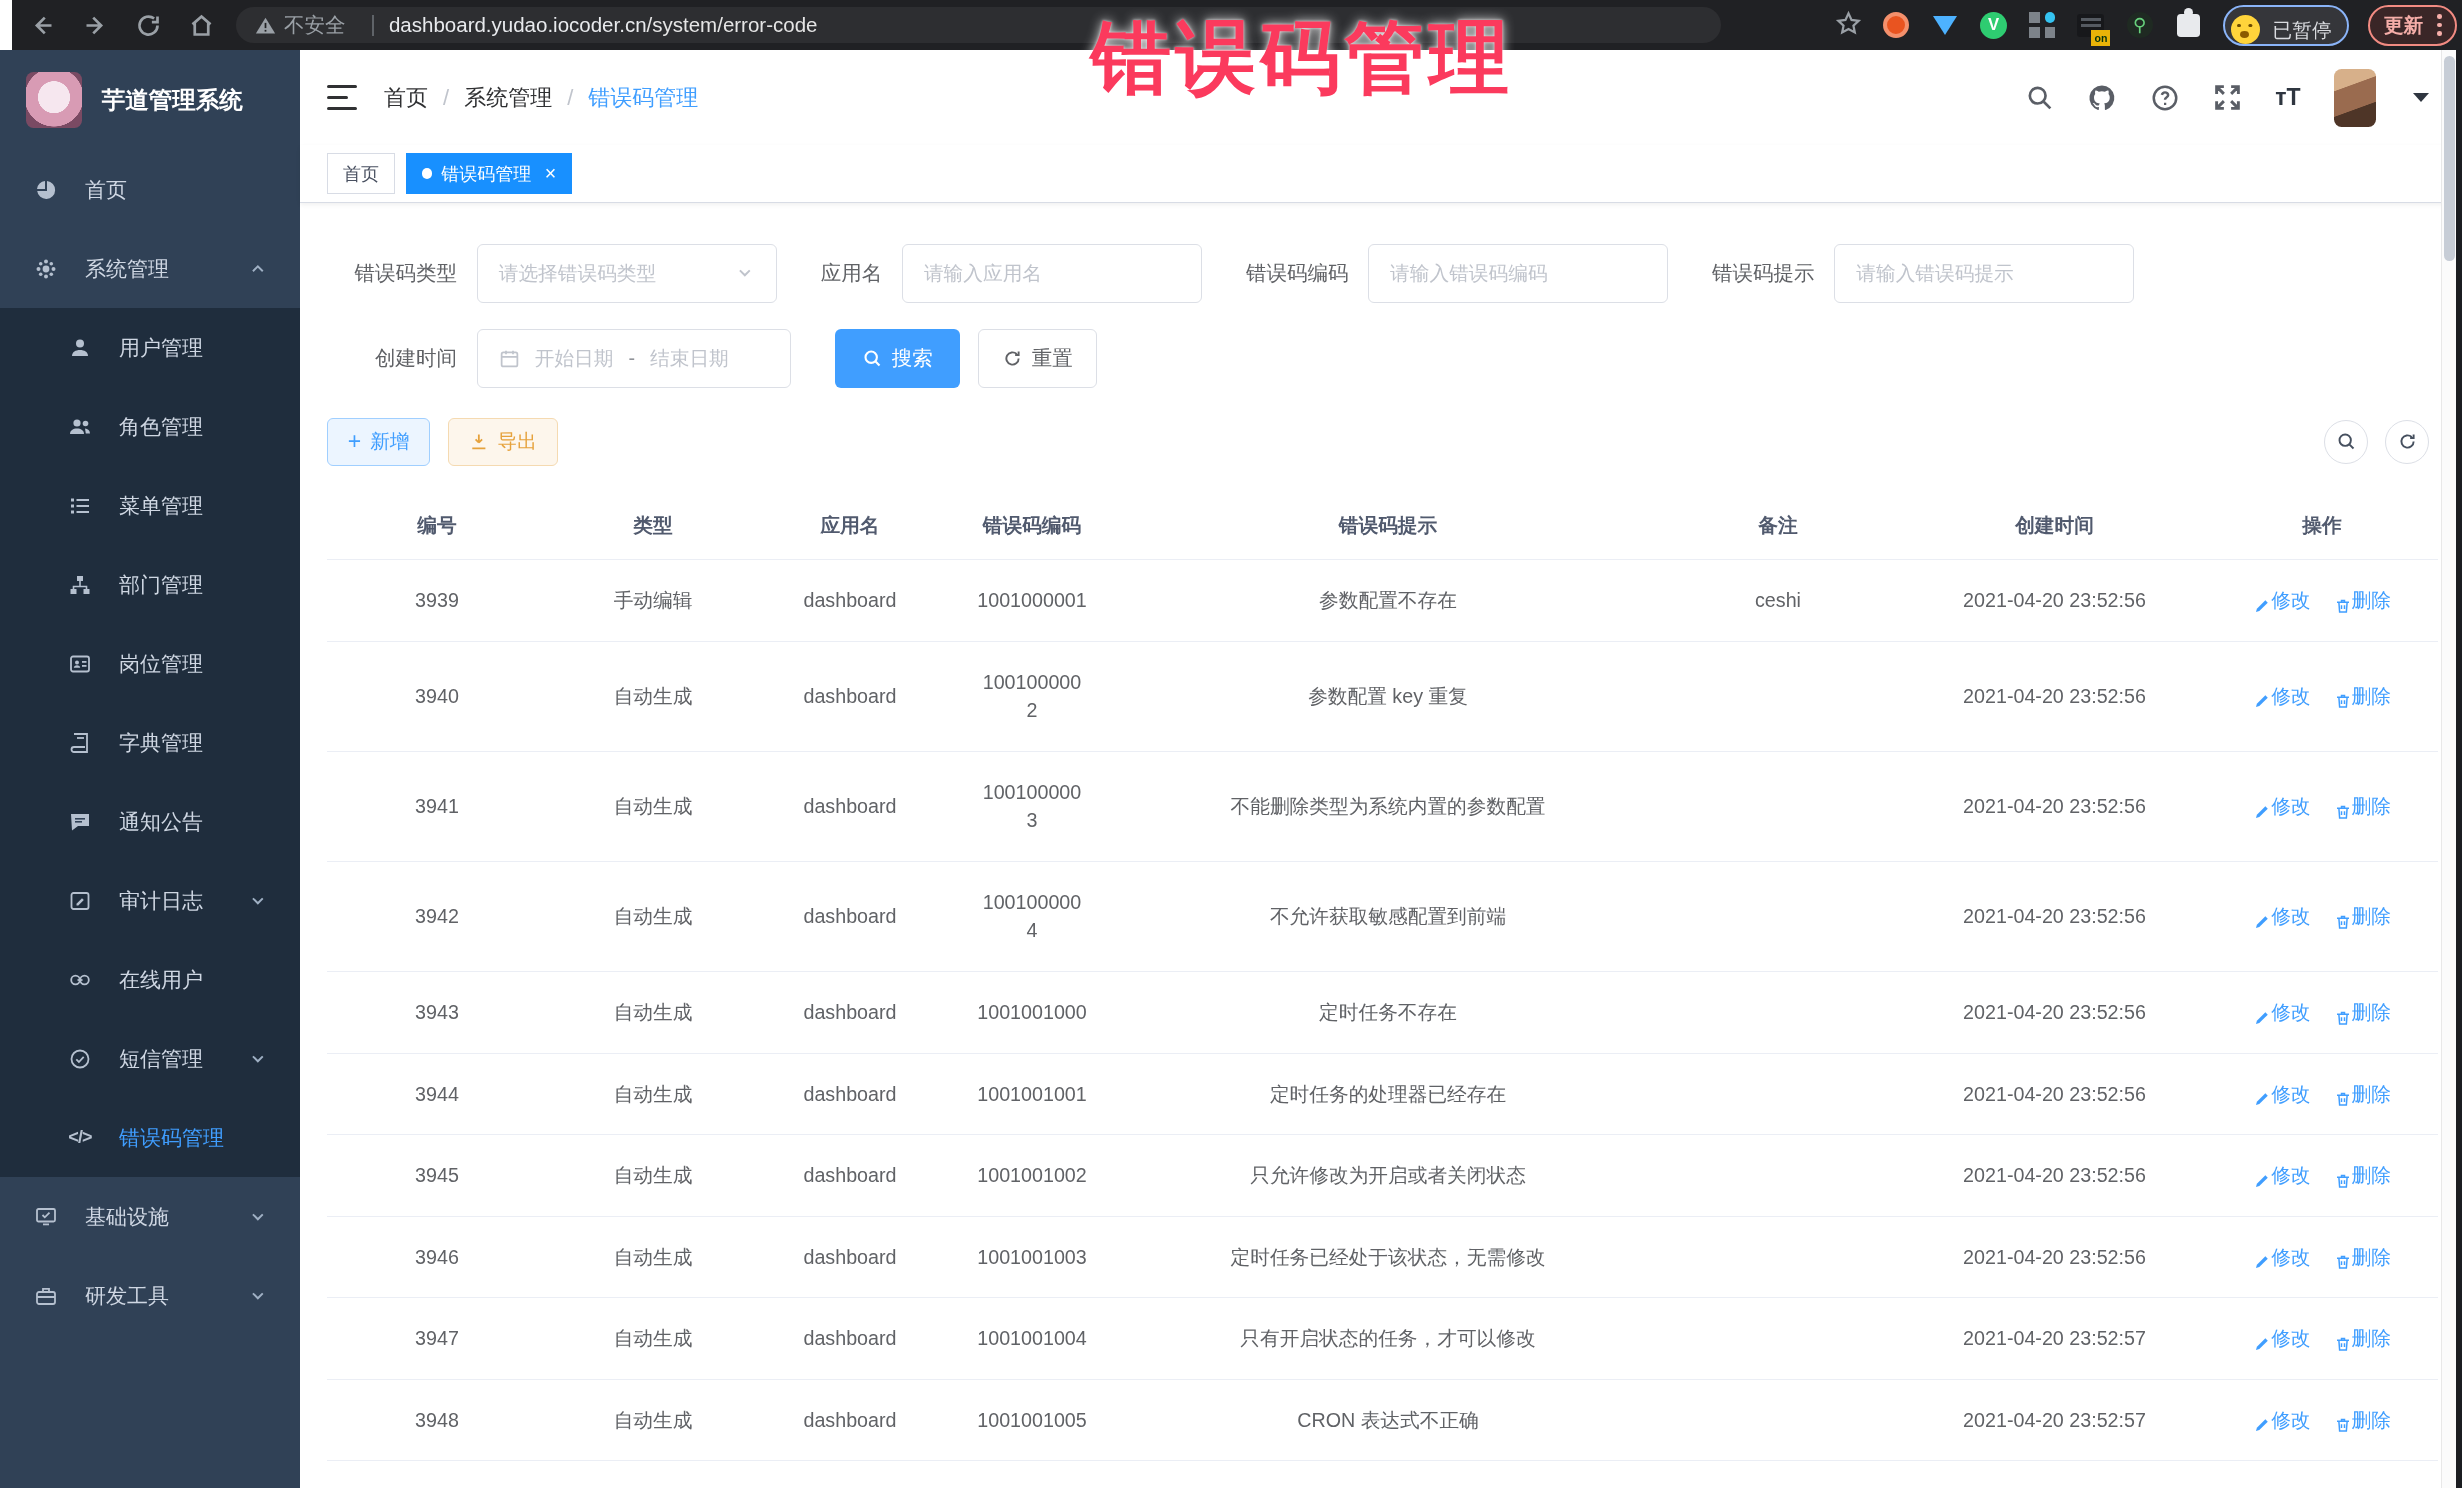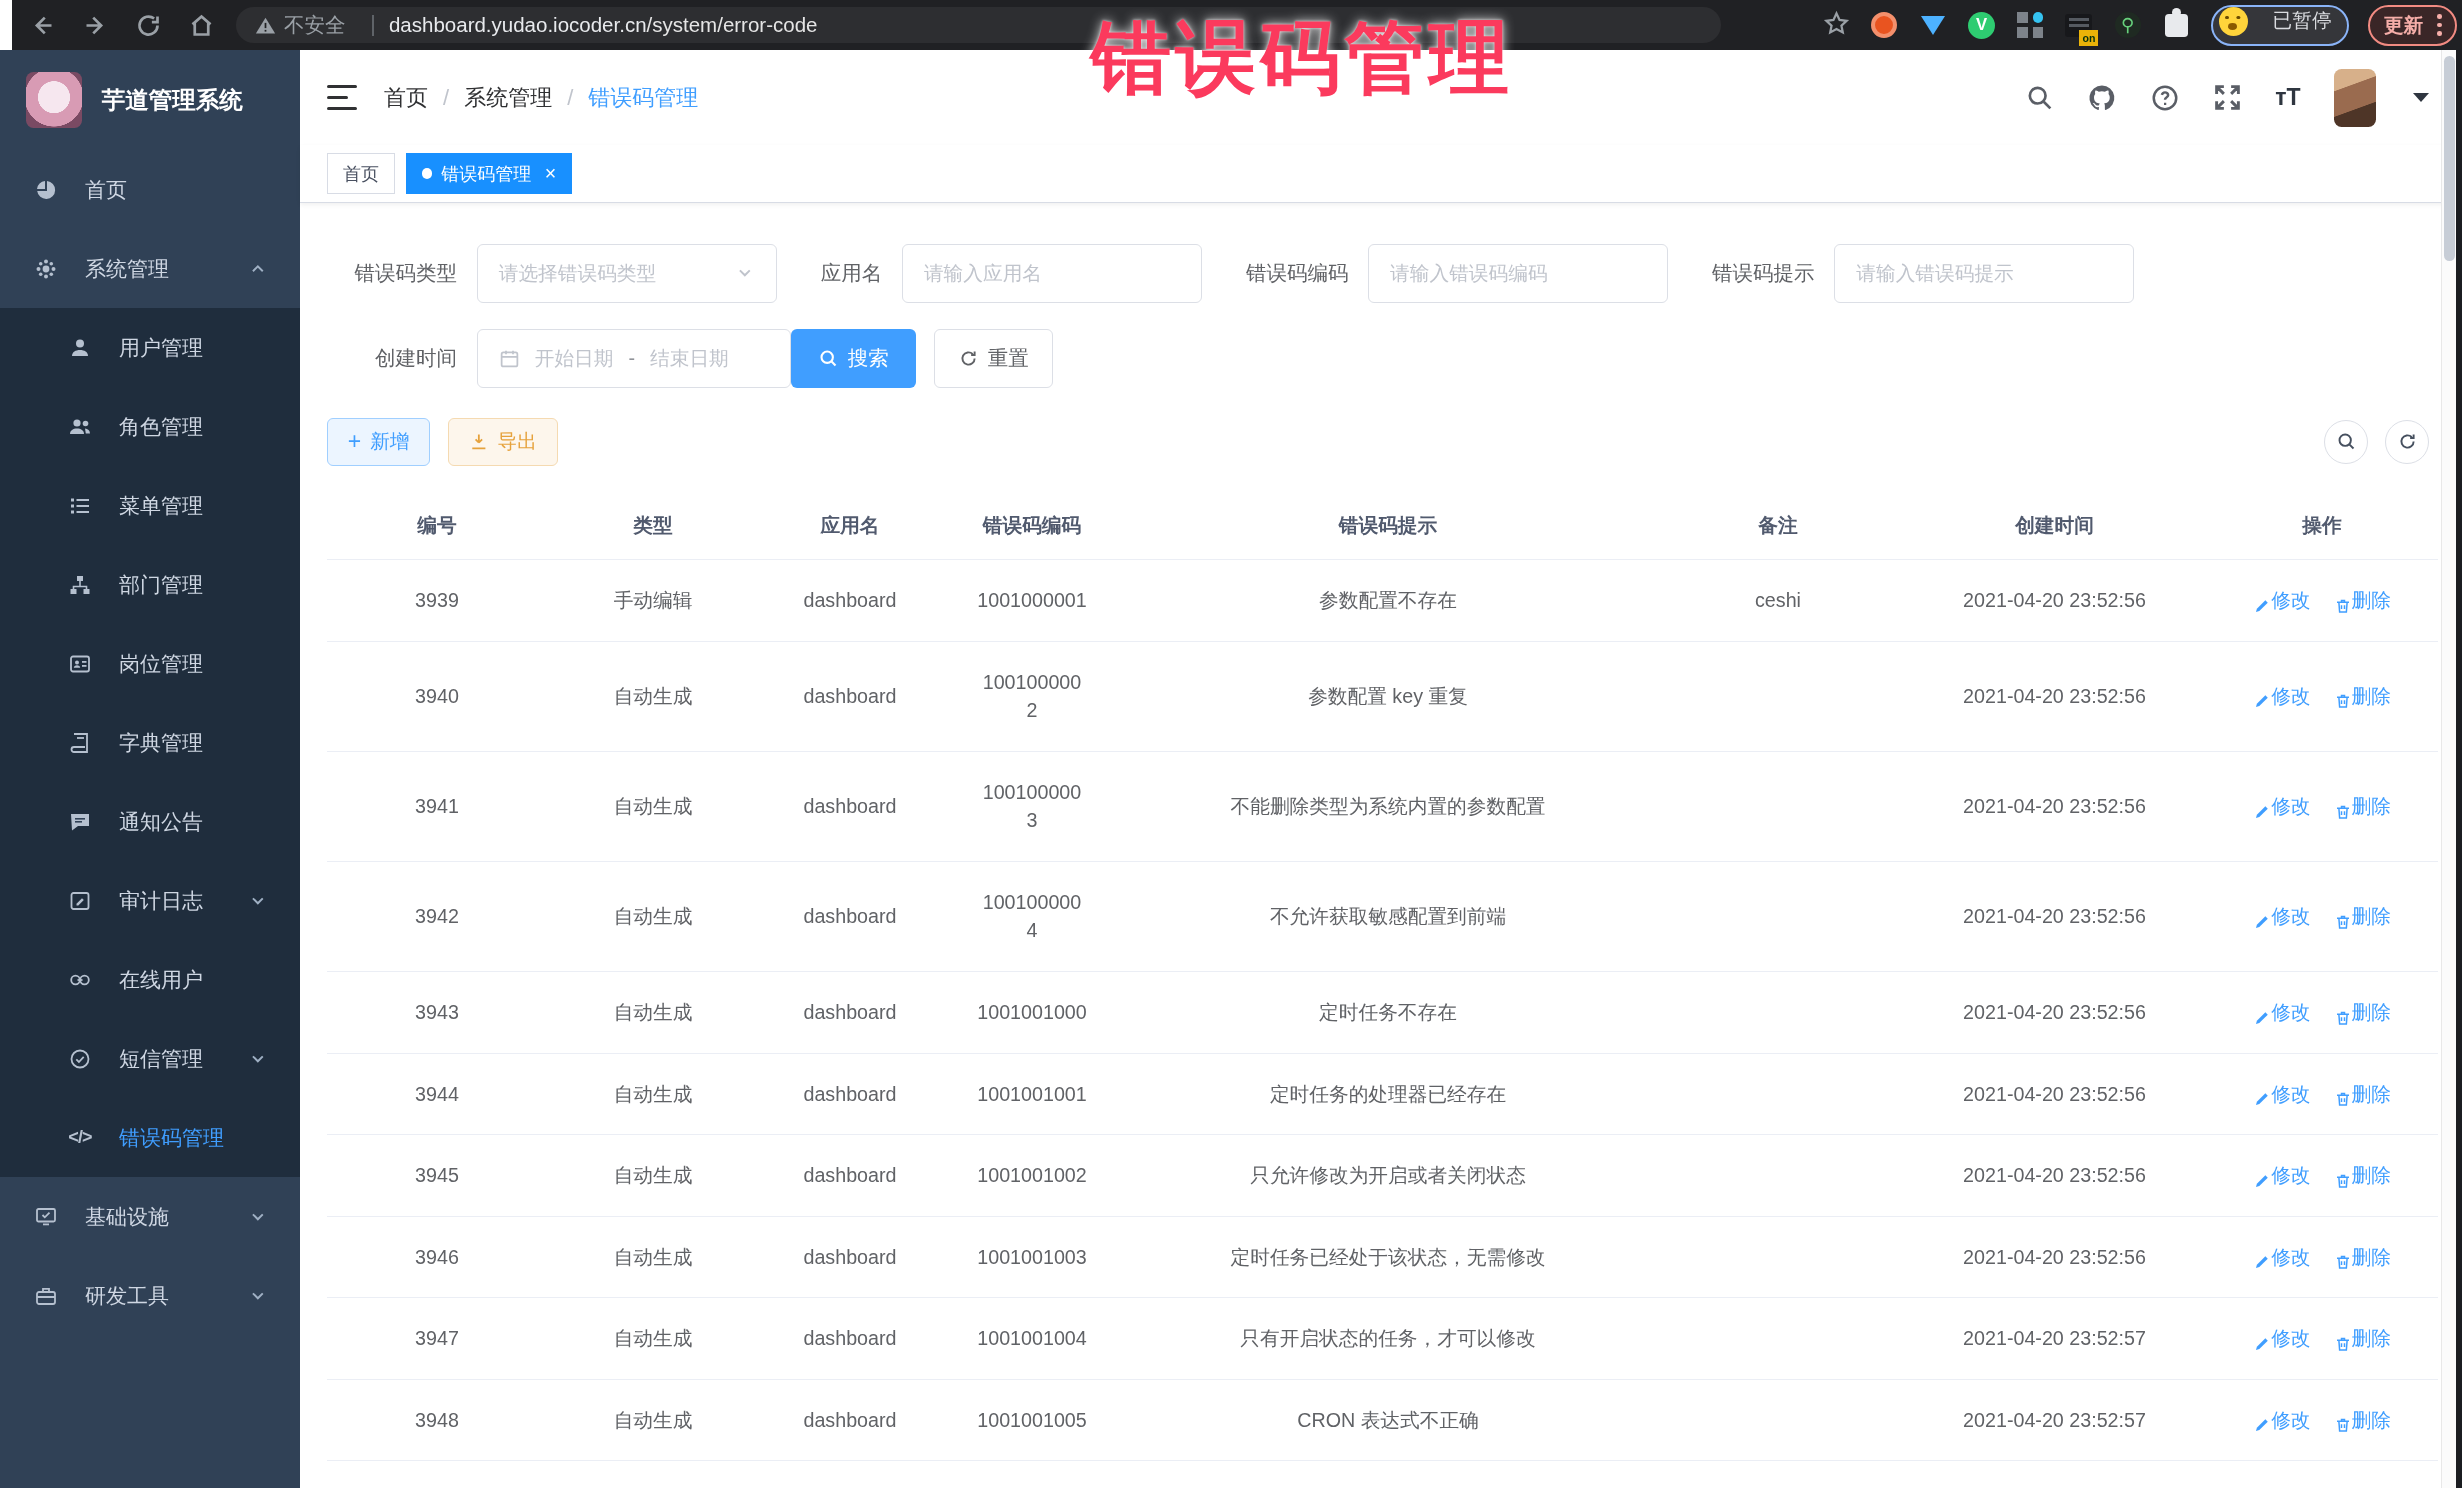--- a/index.html
+++ b/index.html
@@ -22,21 +22,21 @@
   .ext-green { width:27px; height:27px; border-radius:50%; background:#2ecc71; color:#fff; display:flex; align-items:center; justify-content:center; font-size:16.7px; }
   .ext-grid { position:relative; width:26px; height:26px; }
   .ext-grid i { position:absolute; width:10.6px; height:10.6px; background:#7d838a; }
   .ext-grid i:nth-child(1){left:0;top:0} .ext-grid i:nth-child(2){right:0;top:0;background:#35c3f1;border-radius:50%} .ext-grid i:nth-child(3){left:0;bottom:0} .ext-grid i:nth-child(4){right:0;bottom:0}
   .ext-on { position:relative; width:27px; height:23px; background:#17181b; border-radius:3px; }
   .ext-on:before { content:""; position:absolute; left:3.8px; top:4.5px; width:19.7px; height:3px; background:#555a61; box-shadow:0 6px 0 #555a61; }
   .ext-on b { position:absolute; right:-6px; bottom:-9px; background:#eab308; color:#06330e; font-size:10.6px; line-height:1; padding:2.3px 3px; border-radius:0; font-weight:bold; }
   .ext-key { width:26px; height:26px; border-radius:50%; background:#1f2a22; color:#67d17c; display:flex; align-items:center; justify-content:center; font-size:18px; }
   .ext-puzzle { width:23px; height:23px; background:#e8eaed; border-radius:3.8px; position:relative; }
   .ext-puzzle:before { content:""; position:absolute; top:-6px; left:6.8px; width:9px; height:9px; border-radius:50%; background:#e8eaed; }
-  .profile-chip { display:flex; align-items:flex-start; gap:25px; height:41px; padding:0 15px 0 6px; border:2.3px solid #8ab4f8; border-radius:21px; background:#35363a; color:#dadce0; font-size:19.7px; }
+  .profile-chip { display:flex; align-items:flex-end; gap:13px; height:41px; padding:0 15px 0 6px; border:2.3px solid #8ab4f8; border-radius:21px; background:#35363a; color:#dadce0; font-size:19.7px; }
   .face { width:29px; height:29px; border-radius:50%; background:#ffd43b; position:relative; }
   .face:before { content:""; position:absolute; left:6.8px; top:9px; width:3.8px; height:3.8px; border-radius:50%; background:#6b4b00; box-shadow:11.4px 0 0 #6b4b00; }
   .face:after { content:""; position:absolute; left:9.8px; top:16.7px; width:9px; height:6.8px; border-radius:50%; background:#8a5a00; }
   .update-pill { display:flex; align-items:center; gap:14px; height:41px; padding:0 13.6px; border:2.3px solid #f28b82; border-radius:21px; background:#3a2627; color:#f6aea9; font-size:19.7px; font-weight:bold; }
   .kebab { display:inline-flex; flex-direction:column; gap:3.8px; }
   .kebab i { width:4.5px; height:4.5px; border-radius:50%; background:#f6aea9; }
 
   
   .app { position:absolute; left:0; top:50px; width:2462px; height:1438px; display:flex; }
   .sidebar { width:300px; background:#304156; color:#cfd7e3; flex-shrink:0; }
@@ -78,21 +78,21 @@
   .fi { display:flex; align-items:center; margin-right:44px; }
   .fi label { font-size:20.5px; font-weight:normal; color:#606266; margin-right:19.7px; white-space:nowrap; }
   .fi label.w170 { width:130px; text-align:right; }
   .ctl { height:59px; background:#fff; border:1.5px solid #dcdfe6; border-radius:6px; display:flex; align-items:center; padding:0 21px; font-size:19.7px; color:#c0c4cc; }
   .sel { width:300px; justify-content:space-between; cursor:pointer; }
   .inp { width:300px; border:1.5px solid #dcdfe6; border-radius:6px; height:59px; padding:0 21px; font-size:19.7px; color:#606266; outline:none; font-family:inherit; }
   .inp::placeholder { color:#c0c4cc; }
   .dates { width:314px; gap:15px; cursor:pointer; }
   .dates .ph { color:#c0c4cc; } .dates .dsep { color:#909399; }
   .btn { height:59px; border-radius:6px; display:inline-flex; align-items:center; justify-content:center; gap:9px; font-size:20.5px; cursor:pointer; border:1.5px solid transparent; }
-  .btn-primary { background:#409eff; color:#fff; padding:0 26px; }
+  .btn-primary { background:#409eff; color:#fff; padding:0 26px; margin-left:44px; }
   .btn-plain { background:#fff; border-color:#dcdfe6; color:#606266; padding:0 23px; margin-left:18px; }
 
   .toolbar { display:flex; align-items:center; margin-top:30px; }
   .btn-sm { height:48px; border-radius:6px; display:inline-flex; align-items:center; gap:9px; padding:0 19.7px; font-size:19.7px; cursor:pointer; }
   .btn-add { background:#ecf5ff; border:1.5px solid #a0cfff; color:#409eff; }
   .btn-export { background:#fdf6ec; border:1.5px solid #f5dab1; color:#e6a23c; margin-left:18px; }
   .tool-circles { margin-left:auto; display:flex; gap:16.7px; }
   .circle-btn { width:44px; height:44px; border-radius:50%; border:1.5px solid #dcdfe6; background:#fff; color:#46505f; display:flex; align-items:center; justify-content:center; cursor:pointer; }
 
   

